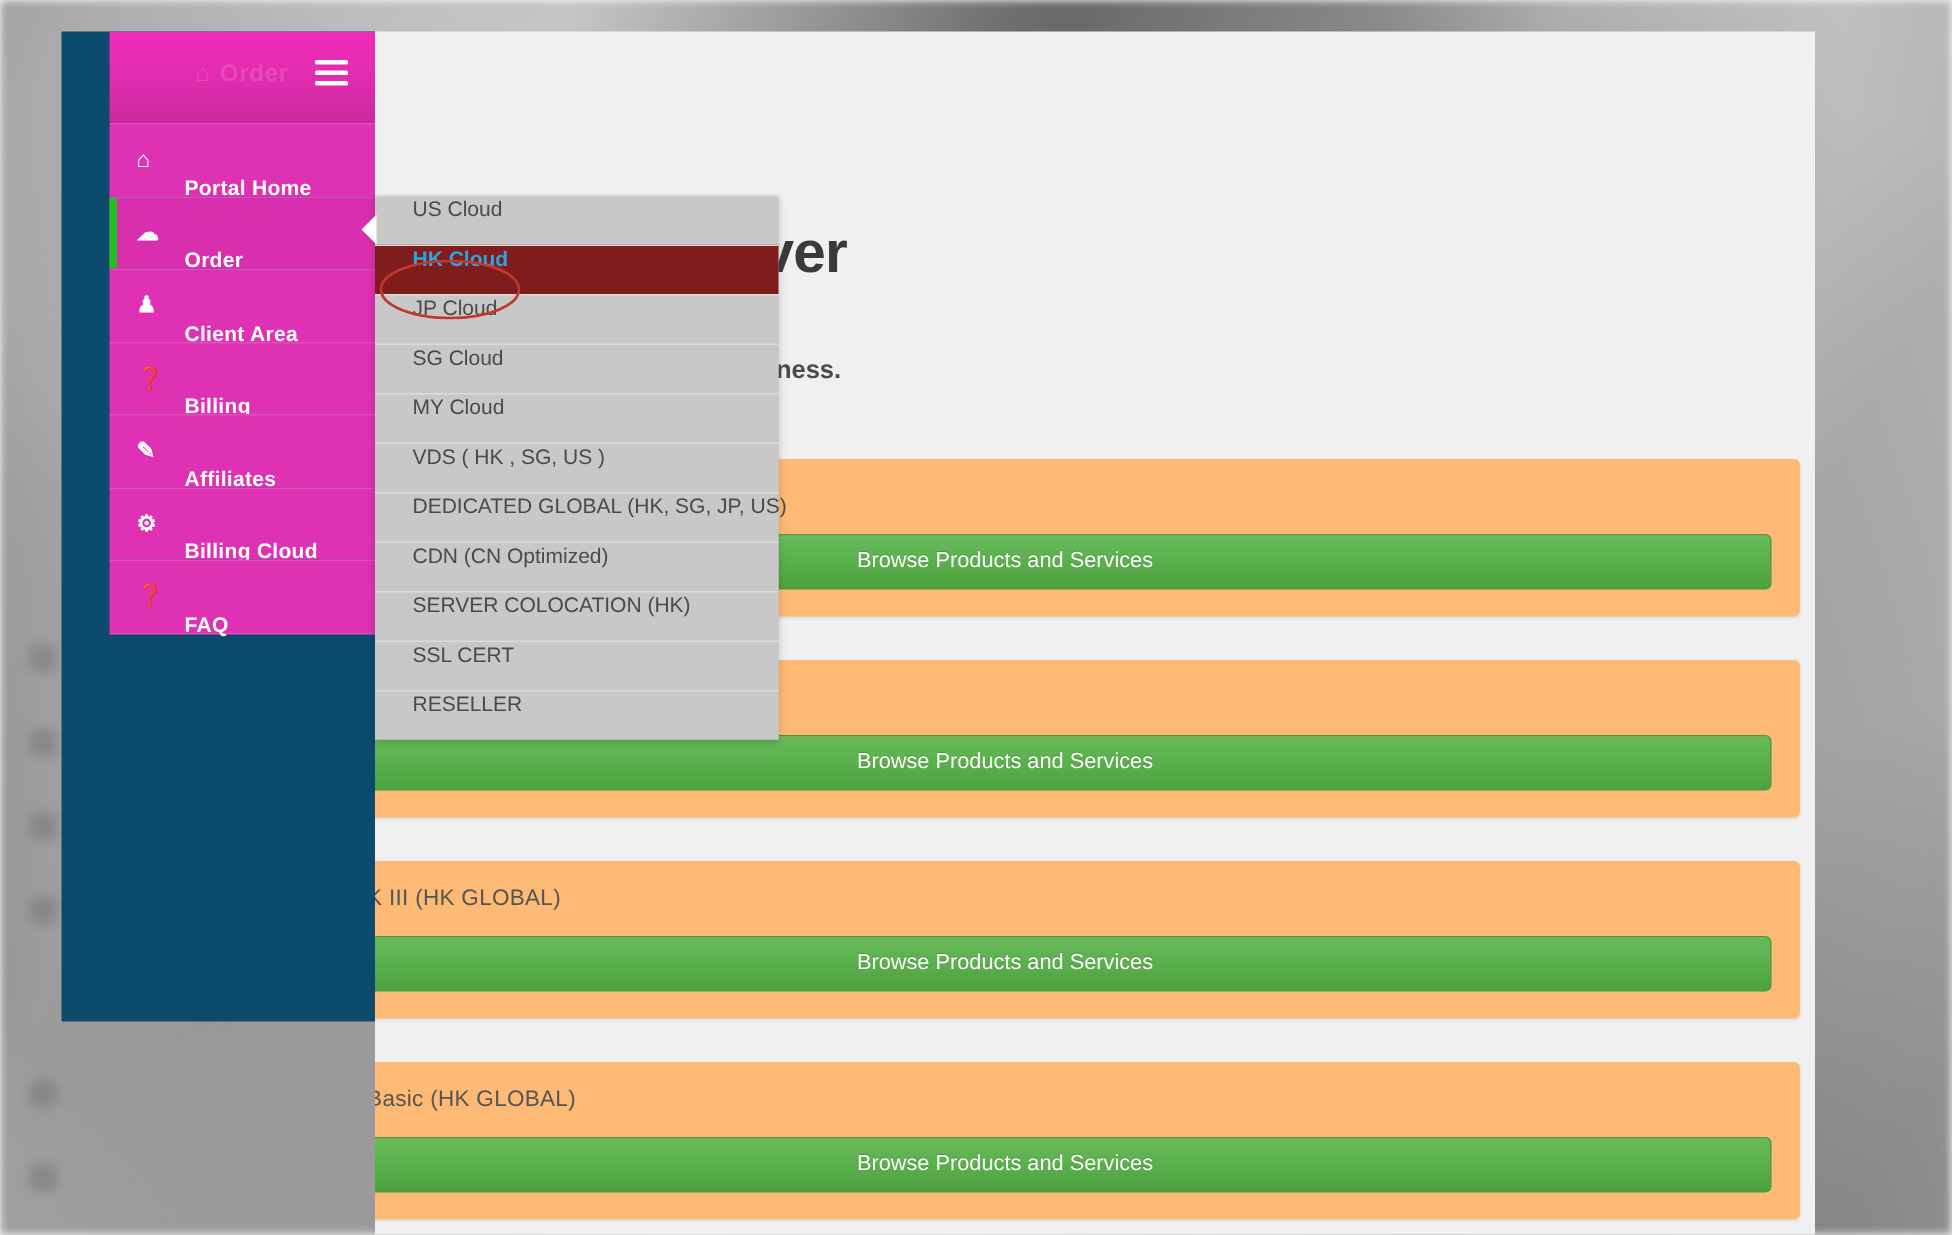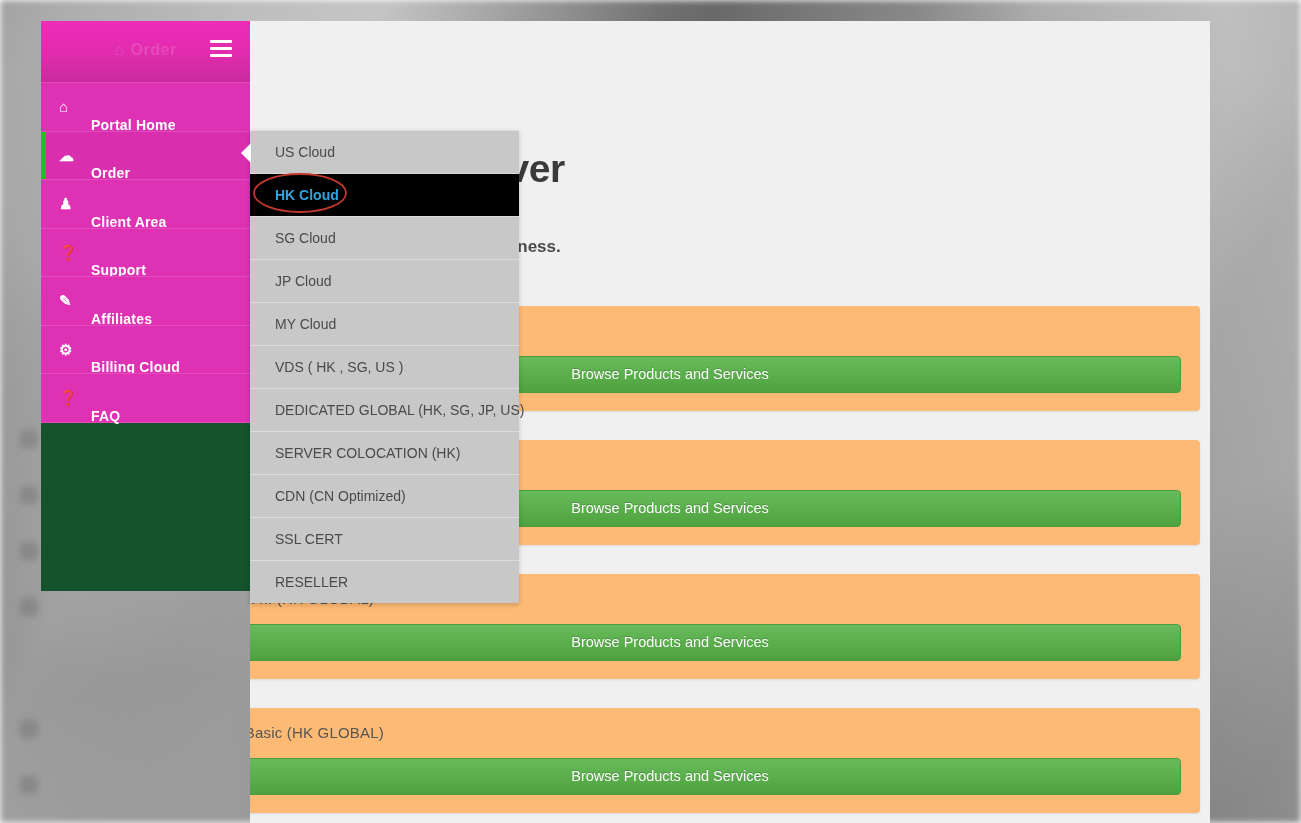--- a/index.html
+++ b/index.html
@@ -83,24 +83,25 @@
     font-size: 14.5px;
     text-align: center;
     padding: 9px 0 10px 0;
     cursor: pointer;
     text-shadow: 0 -1px 0 rgba(0,0,0,.18);
   }
 
   
   #sidebar {
     position: absolute; left: 41px; top: 21px;
-    width: 209px; height: 570px;
-    background: #14532d;
+    width: 209px; height: 660px;
+    background: #0c4a6e;
     z-index: 3;
     overflow: hidden;
+    padding-left: 32px;
   }
   #sidebar-brand {
     height: 61px;
     background: linear-gradient(#EF2CB8 0%, #E02CAE 55%, #C92A9C 100%);
     position: relative;
   }
   #brand-text {
     position: absolute; left: 0; right: 0; top: 20px;
     text-align: center;
     color: rgba(255,255,255,.14);
@@ -148,33 +149,33 @@
     box-shadow: 0 2px 5px rgba(0,0,0,.18);
   }
   #dropdown .arrow {
     position: absolute; left: -9px; top: 13px;
     width: 0; height: 0;
     border-top: 10px solid transparent;
     border-bottom: 10px solid transparent;
     border-right: 10px solid #ffffff;
   }
   .dd-item {
-    height: 43px;
-    display: flex; align-items: center;
+    height: 33px;
+    display: flex; align-items: flex-start;
     padding-left: 25px;
     font-size: 14px;
     color: #4a4a4a;
     border-top: 1px solid #dcdcdc;
     background: #c8c8c8;
     cursor: pointer;
     white-space: nowrap;
   }
   .dd-item:first-child { border-top: none; }
   .dd-item.selected {
-    background: #000000;
+    background: #7f1d1d;
     color: #2EA4E0;
     font-weight: bold;
   }
 
   
   #annotation {
     position: absolute; left: 252px; top: 172px;
     width: 96px; height: 42px;
     z-index: 7; pointer-events: none;
   }
@@ -250,21 +251,21 @@
     <span class="lbl">Order</span>
   </div>
 
   <div class="nav-item">
     <span class="ico">♟</span>
     <span class="lbl">Client Area</span>
   </div>
 
   <div class="nav-item">
     <span class="ico">❓</span>
-    <span class="lbl">Support</span>
+    <span class="lbl">Billing</span>
   </div>
 
   <div class="nav-item">
     <span class="ico">✎</span>
     <span class="lbl">Affiliates</span>
   </div>
 
   <div class="nav-item">
     <span class="ico">⚙</span>
     <span class="lbl">Billing Cloud</span>
@@ -283,45 +284,45 @@
 
   <div class="dd-item">
     <span>US Cloud</span>
     </div>
 
   <div class="dd-item selected">
     <span>HK Cloud</span>
     </div>
 
   <div class="dd-item">
+    <span>JP Cloud</span>
+    </div>
+
+  <div class="dd-item">
     <span>SG Cloud</span>
     </div>
 
   <div class="dd-item">
-    <span>JP Cloud</span>
-    </div>
-
-  <div class="dd-item">
     <span>MY Cloud</span>
     </div>
 
   <div class="dd-item">
     <span>VDS ( HK , SG, US )</span>
     </div>
 
   <div class="dd-item">
     <span>DEDICATED GLOBAL (HK, SG, JP, US)</span>
     </div>
 
   <div class="dd-item">
+    <span>CDN (CN Optimized)</span>
+    </div>
+
+  <div class="dd-item">
     <span>SERVER COLOCATION (HK)</span>
-    </div>
-
-  <div class="dd-item">
-    <span>CDN (CN Optimized)</span>
     </div>
 
   <div class="dd-item">
     <span>SSL CERT</span>
     </div>
 
   <div class="dd-item">
     <span>RESELLER</span>
     </div>
 </div>

